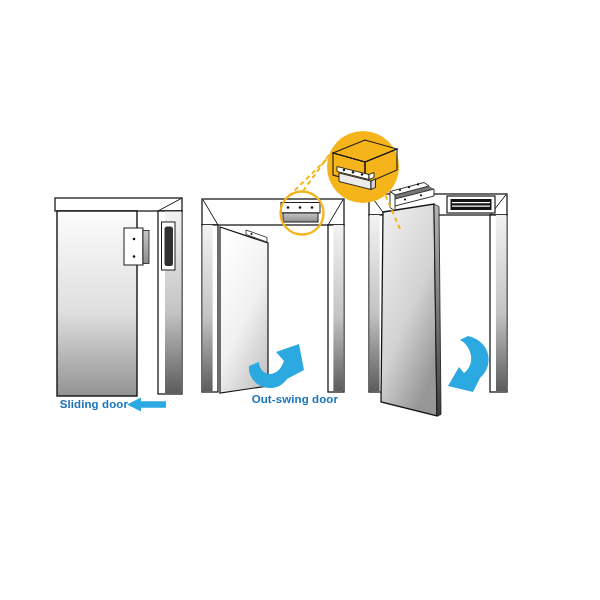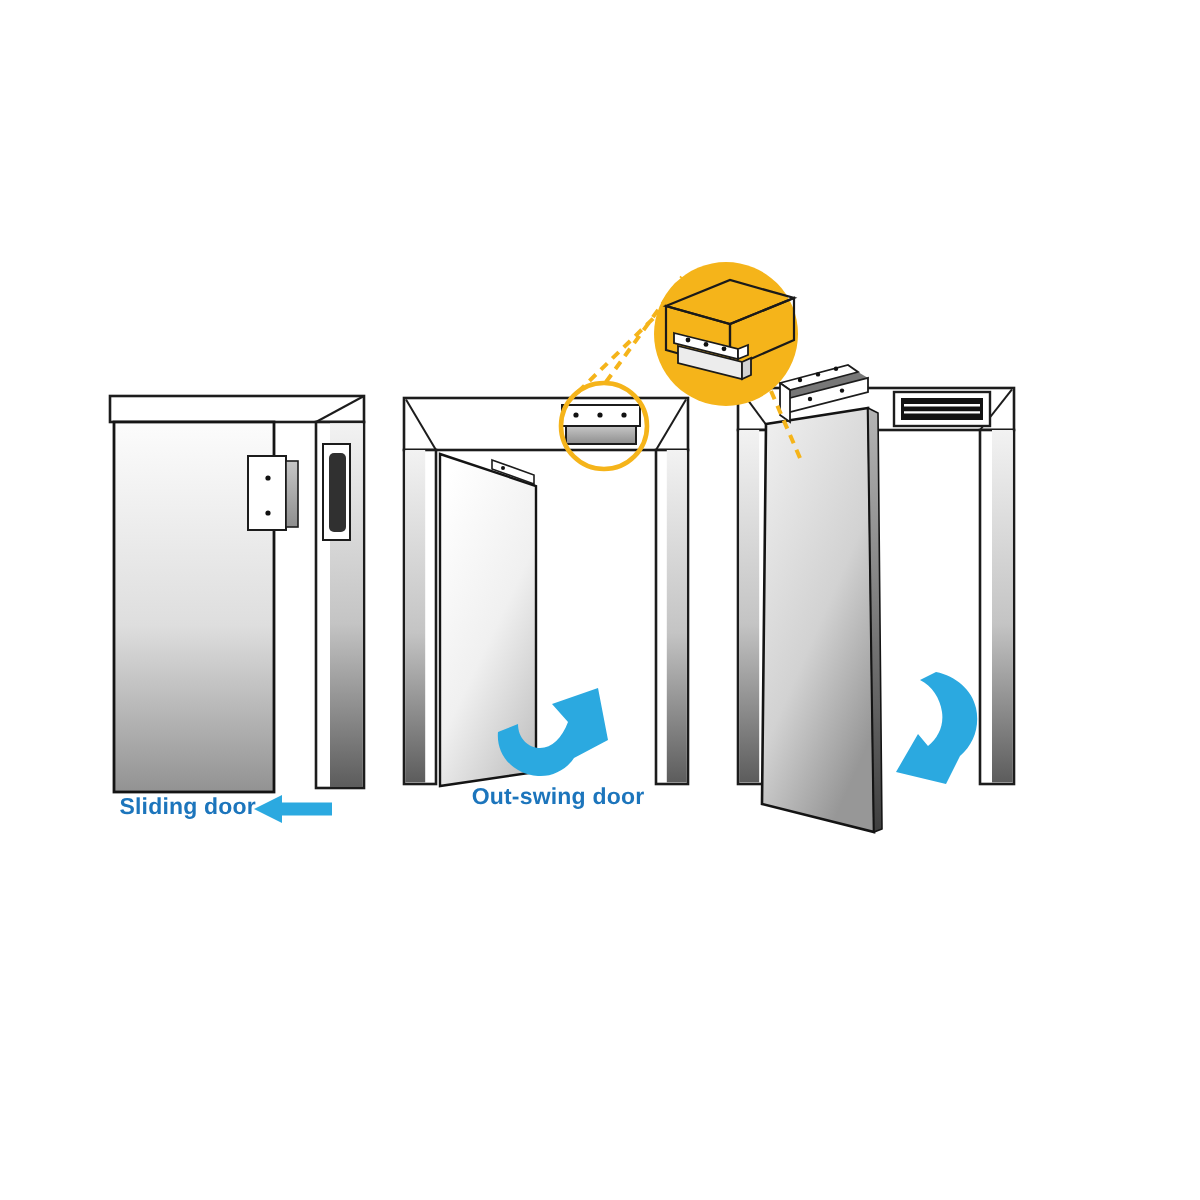--- a/index.html
+++ b/index.html
@@ -6,21 +6,21 @@
   .stage{
     position:relative;width:600px;height:441px;background:#ffffff;
     font-family:"Liberation Sans",sans-serif;overflow:hidden;padding-left:37px;
   }
   .stage svg{position:absolute;left:0;top:0;}
   .lbl{
     position:absolute;font-weight:bold;font-size:11.5px;line-height:13px;
     color:var(--label-blue,#1C75BC);white-space:nowrap;letter-spacing:.1px;
   }
   .lbl-sliding{left:38px;top:398px;width:90px;text-align:right;}
-  .lbl-out{left:220px;top:393px;width:118px;text-align:center;}
+  .lbl-out{left:220px;top:393px;width:118px;text-align:right;}
   .lbl-in{left:412px;top:395px;width:118px;text-align:center;}
   .arrow{fill:var(--arrow-blue,#2BA9E0);}
   .accent-fill{fill:var(--accent-yellow,#F5B41A);}
   .accent-stroke{stroke:var(--accent-yellow,#F5B41A);}
   .callout-dash{fill:none;stroke-width:2;stroke-dasharray:4.5 3.5;}
 </style>
 </head>
 <body>
 
 <div class="stage">

